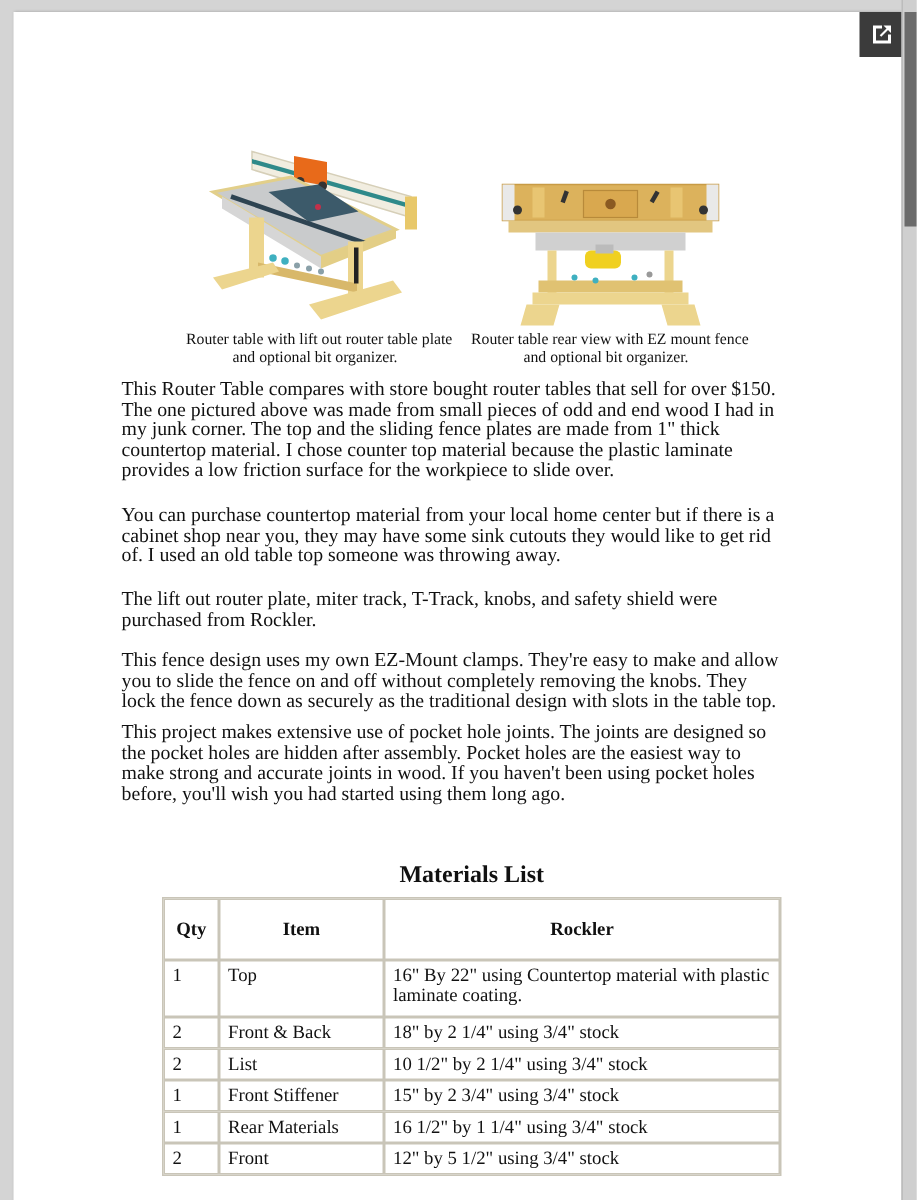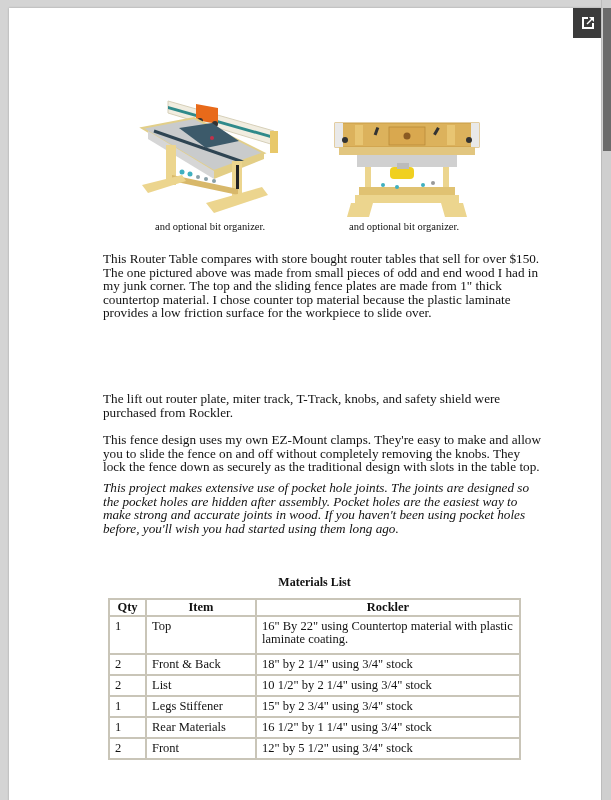--- a/index.html
+++ b/index.html
@@ -36,41 +36,41 @@
     }
     .figure {
       position: absolute; top: 0;
     }
     .figure svg { display: block; }
     .caption {
       font-size: 10.5px; line-height: 12px; text-align: center;
       position: absolute; white-space: nowrap;
     }
     .body-text {
-      position: absolute; left: 94px; width: 440px;
+      position: absolute; left: 72px; width: 440px;
       font-size: 13.2px; line-height: 13.6px;
     }
     .body-text p { margin: 0; }
     .materials-title {
       position: absolute; left: 99px; width: 413px; top: 567px;
-      font-size: 12px; font-weight: bold; text-align: center;
+      font-size: 16px; font-weight: bold; text-align: center;
     }
     table.materials {
       position: absolute; left: 99px; top: 590px; width: 413px;
       border-collapse: separate; border-spacing: 0;
       border: 1px solid #c9c5b8;
       font-size: 12.5px;
     }
     table.materials th, table.materials td {
       border: 1px solid #c9c5b8;
       padding: 3px 5px;
       vertical-align: top;
       text-align: left;
     }
-    table.materials th { text-align: center; font-weight: bold; padding: 0 5px; }
+    table.materials th { text-align: center; font-weight: bold; padding: 12px 5px; }
     table.materials td { line-height: 13px; }
     .col-qty { width: 25px; }
     .col-item { width: 98px; }
   </style>
 </head>
 <body>
 
 <div class="page">
 
   <div class="figures">
@@ -104,20 +104,21 @@
         <circle cx="72" cy="86" r="2" fill="#8aa0a8"></circle>
         <circle cx="80" cy="88" r="2" fill="#8aa0a8"></circle>
 
         <rect x="102" y="72" width="3" height="24" fill="#222"></rect>
 
         <polygon points="8,92 48,82 52,88 14,100" fill="#ecd58e"></polygon>
         <polygon points="72,110 128,94 134,102 80,120" fill="#ecd58e"></polygon>
       </svg>
     </div>
     <div class="caption" style="left:115px; top:133px; width:172px;">
+      <div>Router table with lift out router table plate</div>
       <div>and optional bit organizer.</div>
     </div>
 
     <div class="figure" style="left:318px; top:33px;">
       <svg width="160" height="98" viewBox="0 0 160 98">
 
         <rect x="8" y="2" width="144" height="24" fill="#dcb25c" stroke="#c89b45" stroke-width="1"></rect>
         <rect x="8" y="2" width="8" height="24" fill="#e9e9e9"></rect>
         <rect x="144" y="2" width="8" height="24" fill="#e9e9e9"></rect>
         <rect x="28" y="4" width="8" height="20" fill="#e8c572"></rect>
@@ -143,34 +144,38 @@
         <circle cx="70" cy="66" r="2" fill="#3fb0c0"></circle>
         <circle cx="96" cy="64" r="2" fill="#3fb0c0"></circle>
         <circle cx="106" cy="62" r="2" fill="#999"></circle>
 
         <rect x="28" y="74" width="104" height="8" fill="#ecd58e"></rect>
         <polygon points="24,82 46,82 42,96 20,96" fill="#ecd58e"></polygon>
         <polygon points="114,82 136,82 140,96 118,96" fill="#ecd58e"></polygon>
       </svg>
     </div>
     <div class="caption" style="left:305px; top:133px; width:180px;">
+      <div>Router table rear view with EZ mount fence</div>
       <div>and optional bit organizer.</div>
     </div>
   </div>
 
   <div class="body-text" style="top:244px;">
     <p>This Router Table compares with store bought router tables that sell for over $150. The one pictured above was made from small pieces of odd and end wood I had in my junk corner. The top and the sliding fence plates are made from 1" thick countertop material. I chose counter top material because the plastic laminate provides a low friction surface for the workpiece to slide over.</p>
   </div>
+  <div class="body-text" style="top:328px;">
+    <p>You can purchase countertop material from your local home center but if there is a cabinet shop near you, they may have some sink cutouts they would like to get rid of. I used an old table top someone was throwing away.</p>
+  </div>
   <div class="body-text" style="top:384px;">
     <p>The lift out router plate, miter track, T-Track, knobs, and safety shield were purchased from Rockler.</p>
   </div>
   <div class="body-text" style="top:425px;">
     <p>This fence design uses my own EZ-Mount clamps. They're easy to make and allow you to slide the fence on and off without completely removing the knobs. They lock the fence down as securely as the traditional design with slots in the table top.</p>
   </div>
-  <div class="body-text" style="top:473px;font-style:italic;">
+  <div class="body-text" style="top:473px;">
     <p>This project makes extensive use of pocket hole joints. The joints are designed so the pocket holes are hidden after assembly. Pocket holes are the easiest way to make strong and accurate joints in wood. If you haven't been using pocket holes before, you'll wish you had started using them long ago.</p>
   </div>
 
   <div class="materials-title">Materials List</div>
 
   <table class="materials">
     <thead>
       <tr>
         <th class="col-qty">Qty</th>
         <th class="col-item">Item</th>
@@ -188,21 +193,21 @@
         <td>Front &amp; Back</td>
         <td>18" by 2 1/4" using 3/4" stock</td>
       </tr>
       <tr>
         <td>2</td>
         <td>List</td>
         <td>10 1/2" by 2 1/4" using 3/4" stock</td>
       </tr>
       <tr>
         <td>1</td>
-        <td>Legs Stiffener</td>
+        <td>Front Stiffener</td>
         <td>15" by 2 3/4" using 3/4" stock</td>
       </tr>
       <tr>
         <td>1</td>
         <td>Rear Materials</td>
         <td>16 1/2" by 1 1/4" using 3/4" stock</td>
       </tr>
       <tr>
         <td>2</td>
         <td>Front</td>

